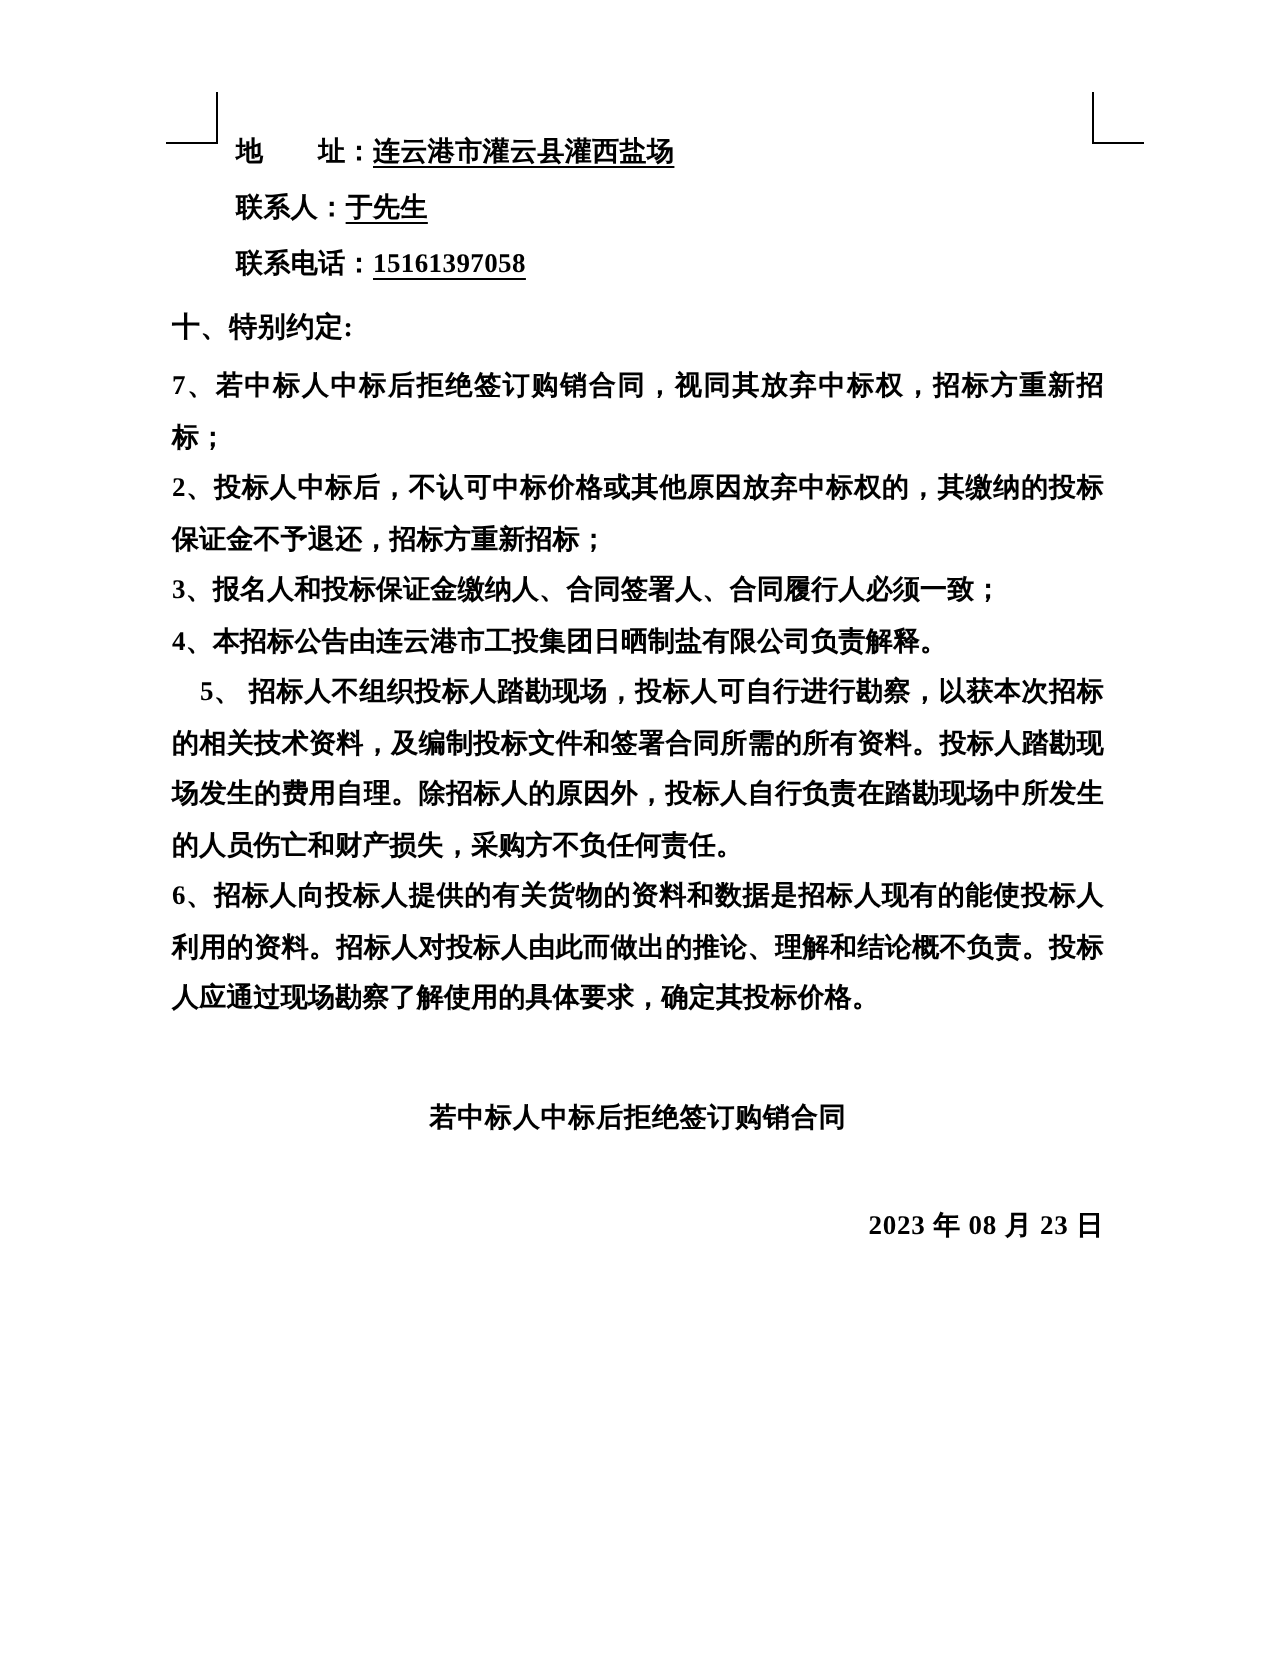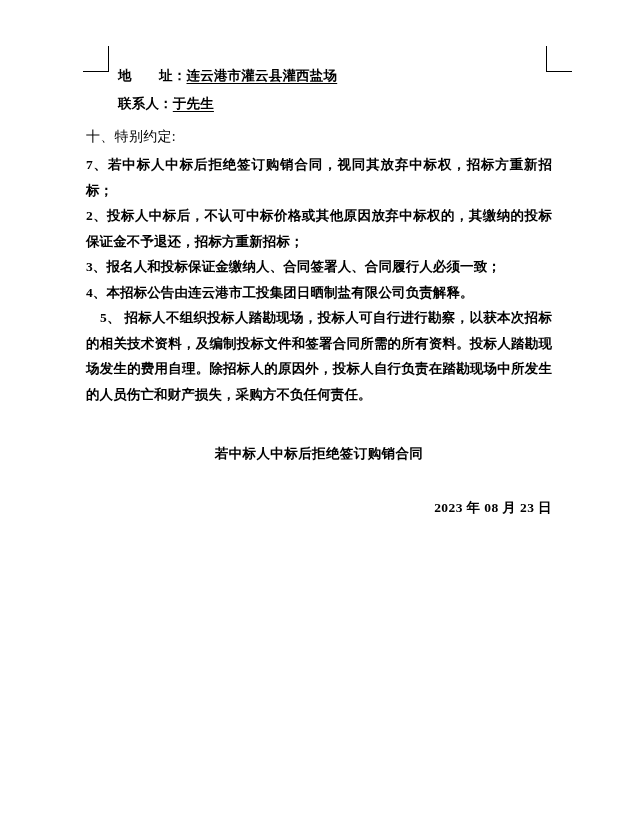--- a/index.html
+++ b/index.html
@@ -50,21 +50,21 @@
     display: inline-block;
     padding-left: 32px;
   }
   .addr-line .value {
     text-decoration: underline;
     text-underline-offset: 3px;
   }
 
   .section-title {
     font-size: 14px;
-    font-weight: normal;
+    font-weight: bold;
     line-height: 26px;
     margin-top: 6px;
     margin-bottom: 2px;
     letter-spacing: 0.3px;
   }
 
   .para {
     font-size: 13.5px;
     line-height: 25.5px;
     text-align: justify;
@@ -106,27 +106,31 @@
 
   <div class="content">
 
     <div class="addr-block">
       <div class="addr-line">
         <span class="label">地　　址：</span><span class="value">连云港市灌云县灌西盐场</span>
       </div>
       <div class="addr-line">
         <span class="label">联系人：</span><span class="value">于先生</span>
       </div>
+      <div class="addr-line">
+        <span class="label">联系电话：</span><span class="value">15161397058  </span>
+      </div>
     </div>
 
     <div class="section-title">十、特别约定:</div>
 
     <p class="para">7、若中标人中标后拒绝签订购销合同，视同其放弃中标权，招标方重新招标；</p>
     <p class="para">2、投标人中标后，不认可中标价格或其他原因放弃中标权的，其缴纳的投标保证金不予退还，招标方重新招标；</p>
     <p class="para">3、报名人和投标保证金缴纳人、合同签署人、合同履行人必须一致；</p>
     <p class="para">4、本招标公告由连云港市工投集团日晒制盐有限公司负责解释。</p>
     <p class="para extra-indent">5、 招标人不组织投标人踏勘现场，投标人可自行进行勘察，以获本次招标的相关技术资料，及编制投标文件和签署合同所需的所有资料。投标人踏勘现场发生的费用自理。除招标人的原因外，投标人自行负责在踏勘现场中所发生的人员伤亡和财产损失，采购方不负任何责任。</p>
+    <p class="para">6、招标人向投标人提供的有关货物的资料和数据是招标人现有的能使投标人利用的资料。招标人对投标人由此而做出的推论、理解和结论概不负责。投标人应通过现场勘察了解使用的具体要求，确定其投标价格。</p>
 
     <div class="company">若中标人中标后拒绝签订购销合同</div>
     <div class="date">2023 年 08 月 23 日</div>
 
   </div>
 </div>
 
 </body></html>

